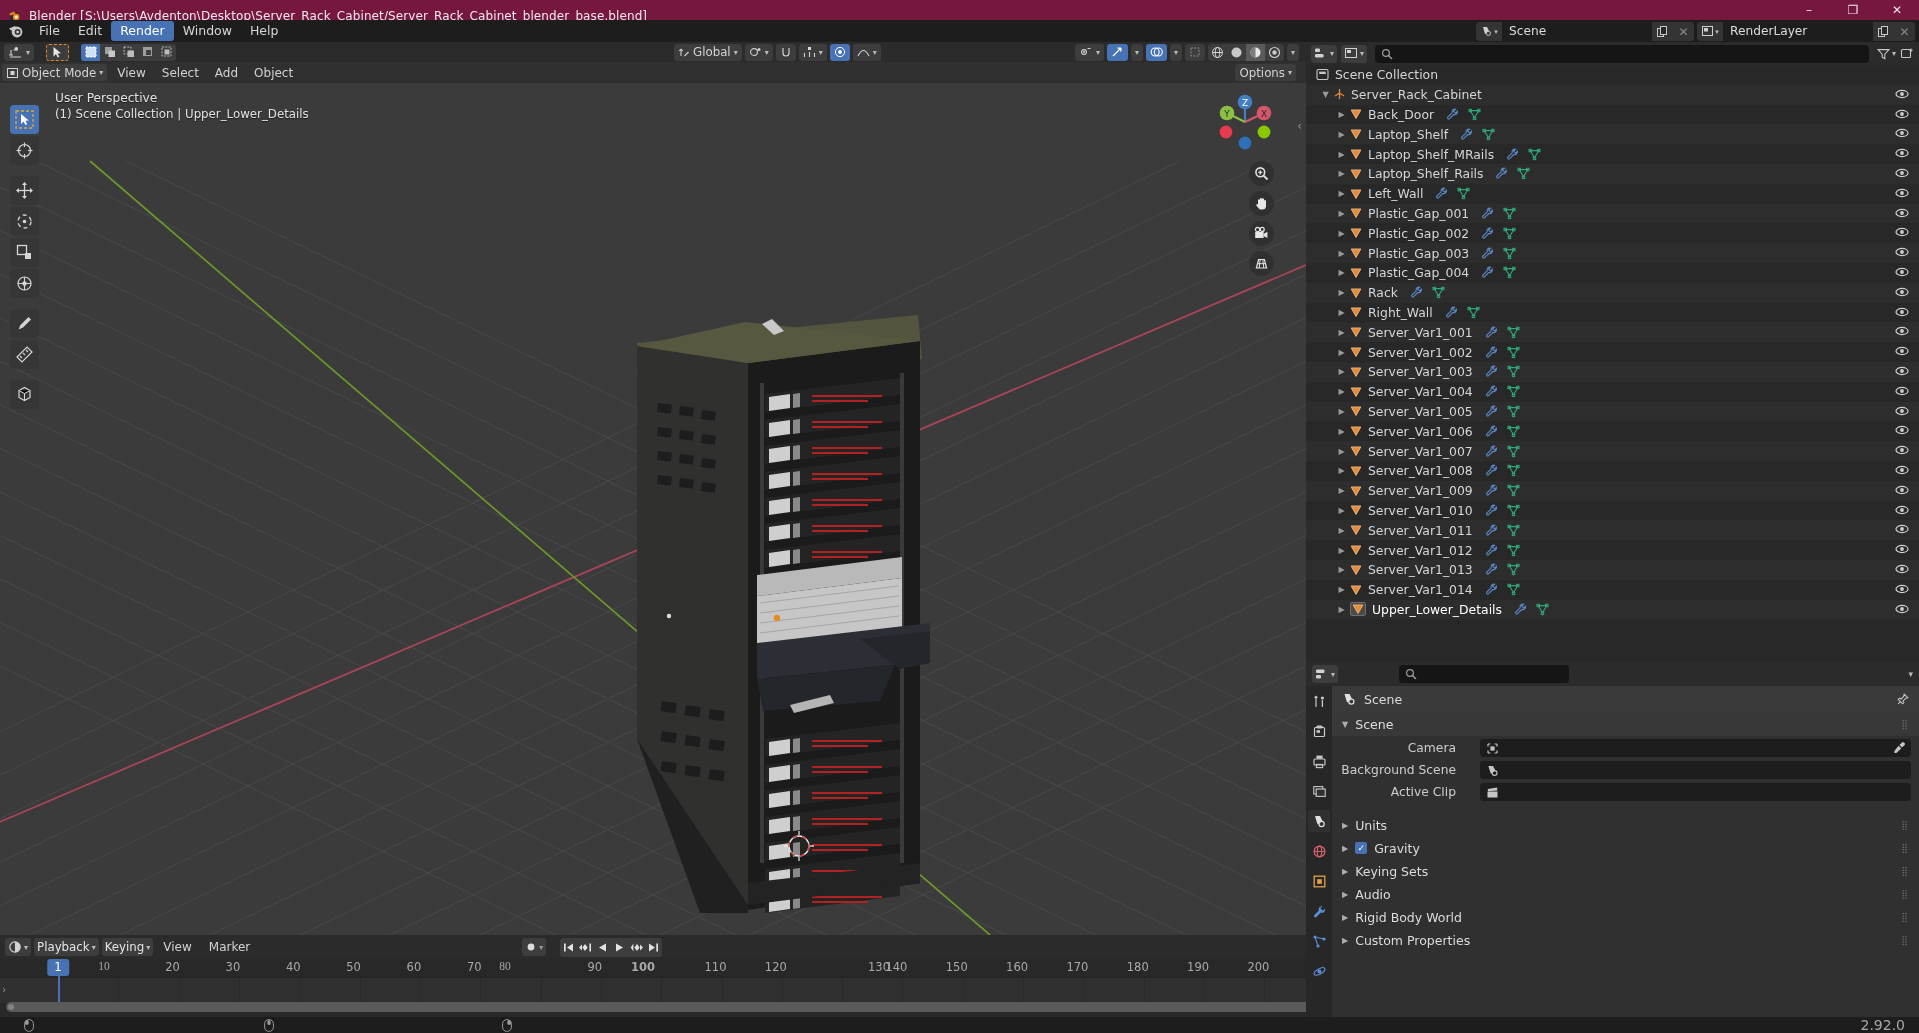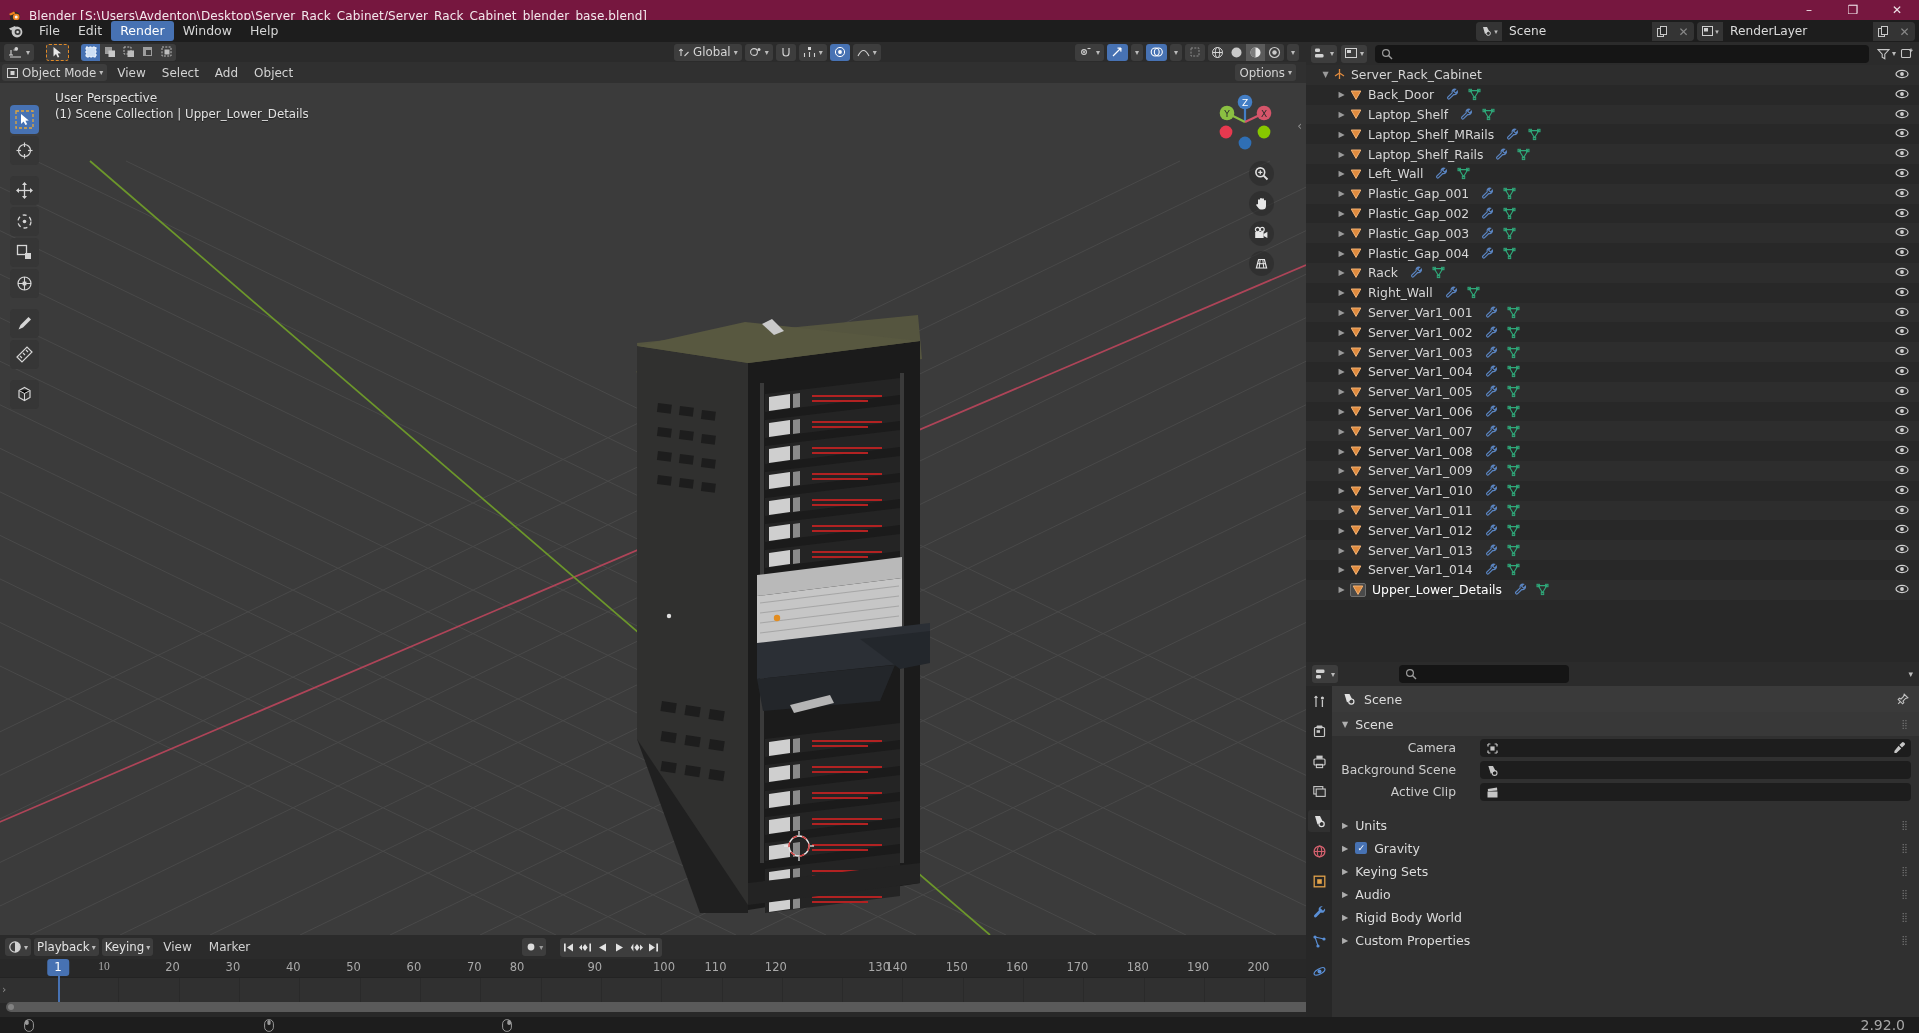--- a/index.html
+++ b/index.html
@@ -861,23 +861,23 @@
         <div class="tl-gtick" style="left:1505.710843373494px;"></div>
       </div>
     <div class="tl-ruler" id="tl-ruler">
         <div class="tl-tick" style="left:104px;font-family:Liberation Serif, serif;">10</div>
         <div class="tl-tick" style="left:172.61044176706827px;">20</div>
         <div class="tl-tick" style="left:232.93172690763052px;">30</div>
         <div class="tl-tick" style="left:293.2530120481928px;">40</div>
         <div class="tl-tick" style="left:353.57429718875505px;">50</div>
         <div class="tl-tick" style="left:413.8955823293173px;">60</div>
         <div class="tl-tick" style="left:474.2168674698795px;">70</div>
-        <div class="tl-tick" style="left:517px;">80</div>
+        <div class="tl-tick" style="left:505px;font-family:Liberation Serif, serif;">80</div>
         <div class="tl-tick" style="left:594.8594377510041px;">90</div>
-        <div class="tl-tick" style="left:664px;">100</div>
+        <div class="tl-tick" style="left:643px;font-weight:bold;">100</div>
         <div class="tl-tick" style="left:715.5020080321285px;">110</div>
         <div class="tl-tick" style="left:775.8232931726908px;">120</div>
         <div class="tl-tick" style="left:879px;">130</div>
         <div class="tl-tick" style="left:896.4658634538151px;">140</div>
         <div class="tl-tick" style="left:956.7871485943775px;">150</div>
         <div class="tl-tick" style="left:1017.1084337349397px;">160</div>
         <div class="tl-tick" style="left:1077.429718875502px;">170</div>
         <div class="tl-tick" style="left:1137.7510040160641px;">180</div>
         <div class="tl-tick" style="left:1198.0722891566265px;">190</div>
         <div class="tl-tick" style="left:1258.3935742971887px;">200</div>
@@ -924,20 +924,29 @@
         <span style="font-size:8px;color:#bbb;">▾</span>
       </span>
       <span>
         <svg width="14" height="13" viewBox="0 0 14 13">
             <rect x="1.5" y="2.5" width="9" height="8" rx="1" fill="none" stroke="#c7c7c7" stroke-width="1.1"></rect>
             <path d="M11 1.5 L11 5 M9.3 3.2 L12.7 3.2" stroke="#c7c7c7" stroke-width="1.1"></path>
           </svg>
       </span>
     </div>
     <div class="ol-rows" id="ol-rows">
+        <div class="ol-row" style="padding-left:10px;">
+          <span style="margin-right:6px;display:inline-flex;">
+            <svg width="13" height="13" viewBox="0 0 13 13">
+              <rect x="1" y="1.5" width="11" height="10" rx="1.4" fill="none" stroke="#c6c6c6" stroke-width="1.1"></rect>
+              <rect x="3.2" y="3.6" width="6.6" height="2.4" fill="#c6c6c6"></rect>
+            </svg>
+          </span>
+          <span class="lbl">Scene Collection</span>
+        </div>
         <div class="ol-row alt" style="padding-left:14px;">
           <span class="tri">▼</span>
           <span style="margin:0 5px 0 2px;display:inline-flex;">
             <svg width="13" height="13" viewBox="0 0 13 13">
               <path d="M6.5 1 L6.5 11 M6.5 5 L2 8 M6.5 5 L11 8" stroke="#e08b3e" stroke-width="1.3" fill="none"></path>
             </svg>
           </span>
           <span class="lbl">Server_Rack_Cabinet</span>
           <span class="eye">
             <svg width="14" height="14" viewBox="0 0 14 14">

